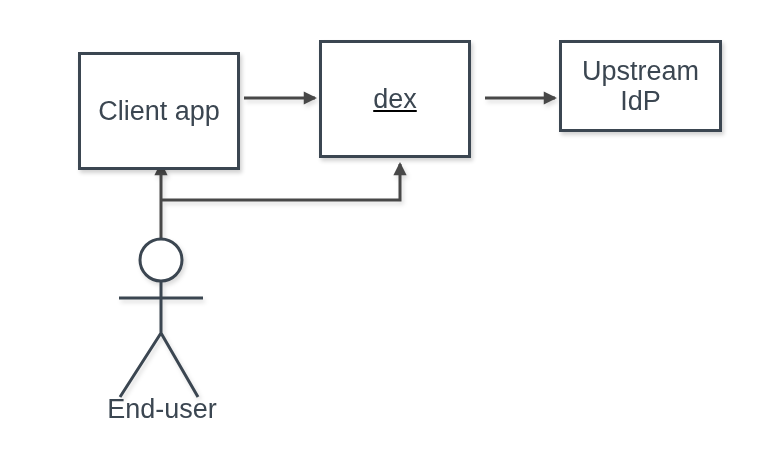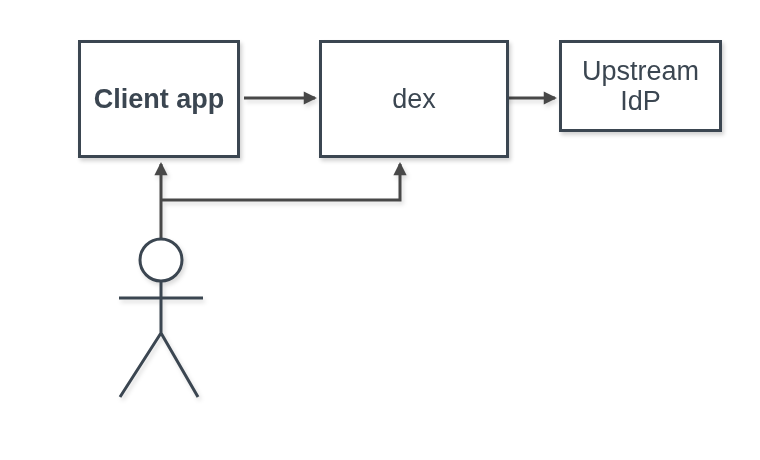--- a/index.html
+++ b/index.html
@@ -80,27 +80,28 @@
     <path class="edge" d="M485,98 L555,98" marker-end="url(#arrowhead)"></path>
     <path class="edge" d="M161,239 L161,164" marker-end="url(#arrowhead)"></path>
     <path class="edge" d="M161,200 L400,200 L400,164" marker-end="url(#arrowhead)"></path>
 
     <g>
       <circle class="actor actor-head" cx="161" cy="260" r="21"></circle>
       <path class="actor" d="M161,281 L161,333 M119,298 L203,298 M161,333 L120,397 M161,333 L198,397"></path>
     </g>
   </svg>
 
-  <div class="node" style="left:78px; top:40px; width:162px; height:118px;font-weight:bold;">
+  <div class="node" style="left:78px; top:52px; width:162px; height:118px;">
     <span class="node-label">Client app</span>
   </div>
 
-  <div class="node" style="left:319px; top:40px; width:190px; height:118px;">
+  <div class="node" style="left:319px; top:40px; width:152px; height:118px;text-decoration:underline;">
     <span class="node-label">dex</span>
   </div>
 
   <div class="node" style="left:559px; top:40px; width:163px; height:92px;">
     <span class="node-label">Upstream
 IdP</span>
   </div>
 
+  <div class="actor-label">End-user</div>
 
 </div>
 
 </body></html>

